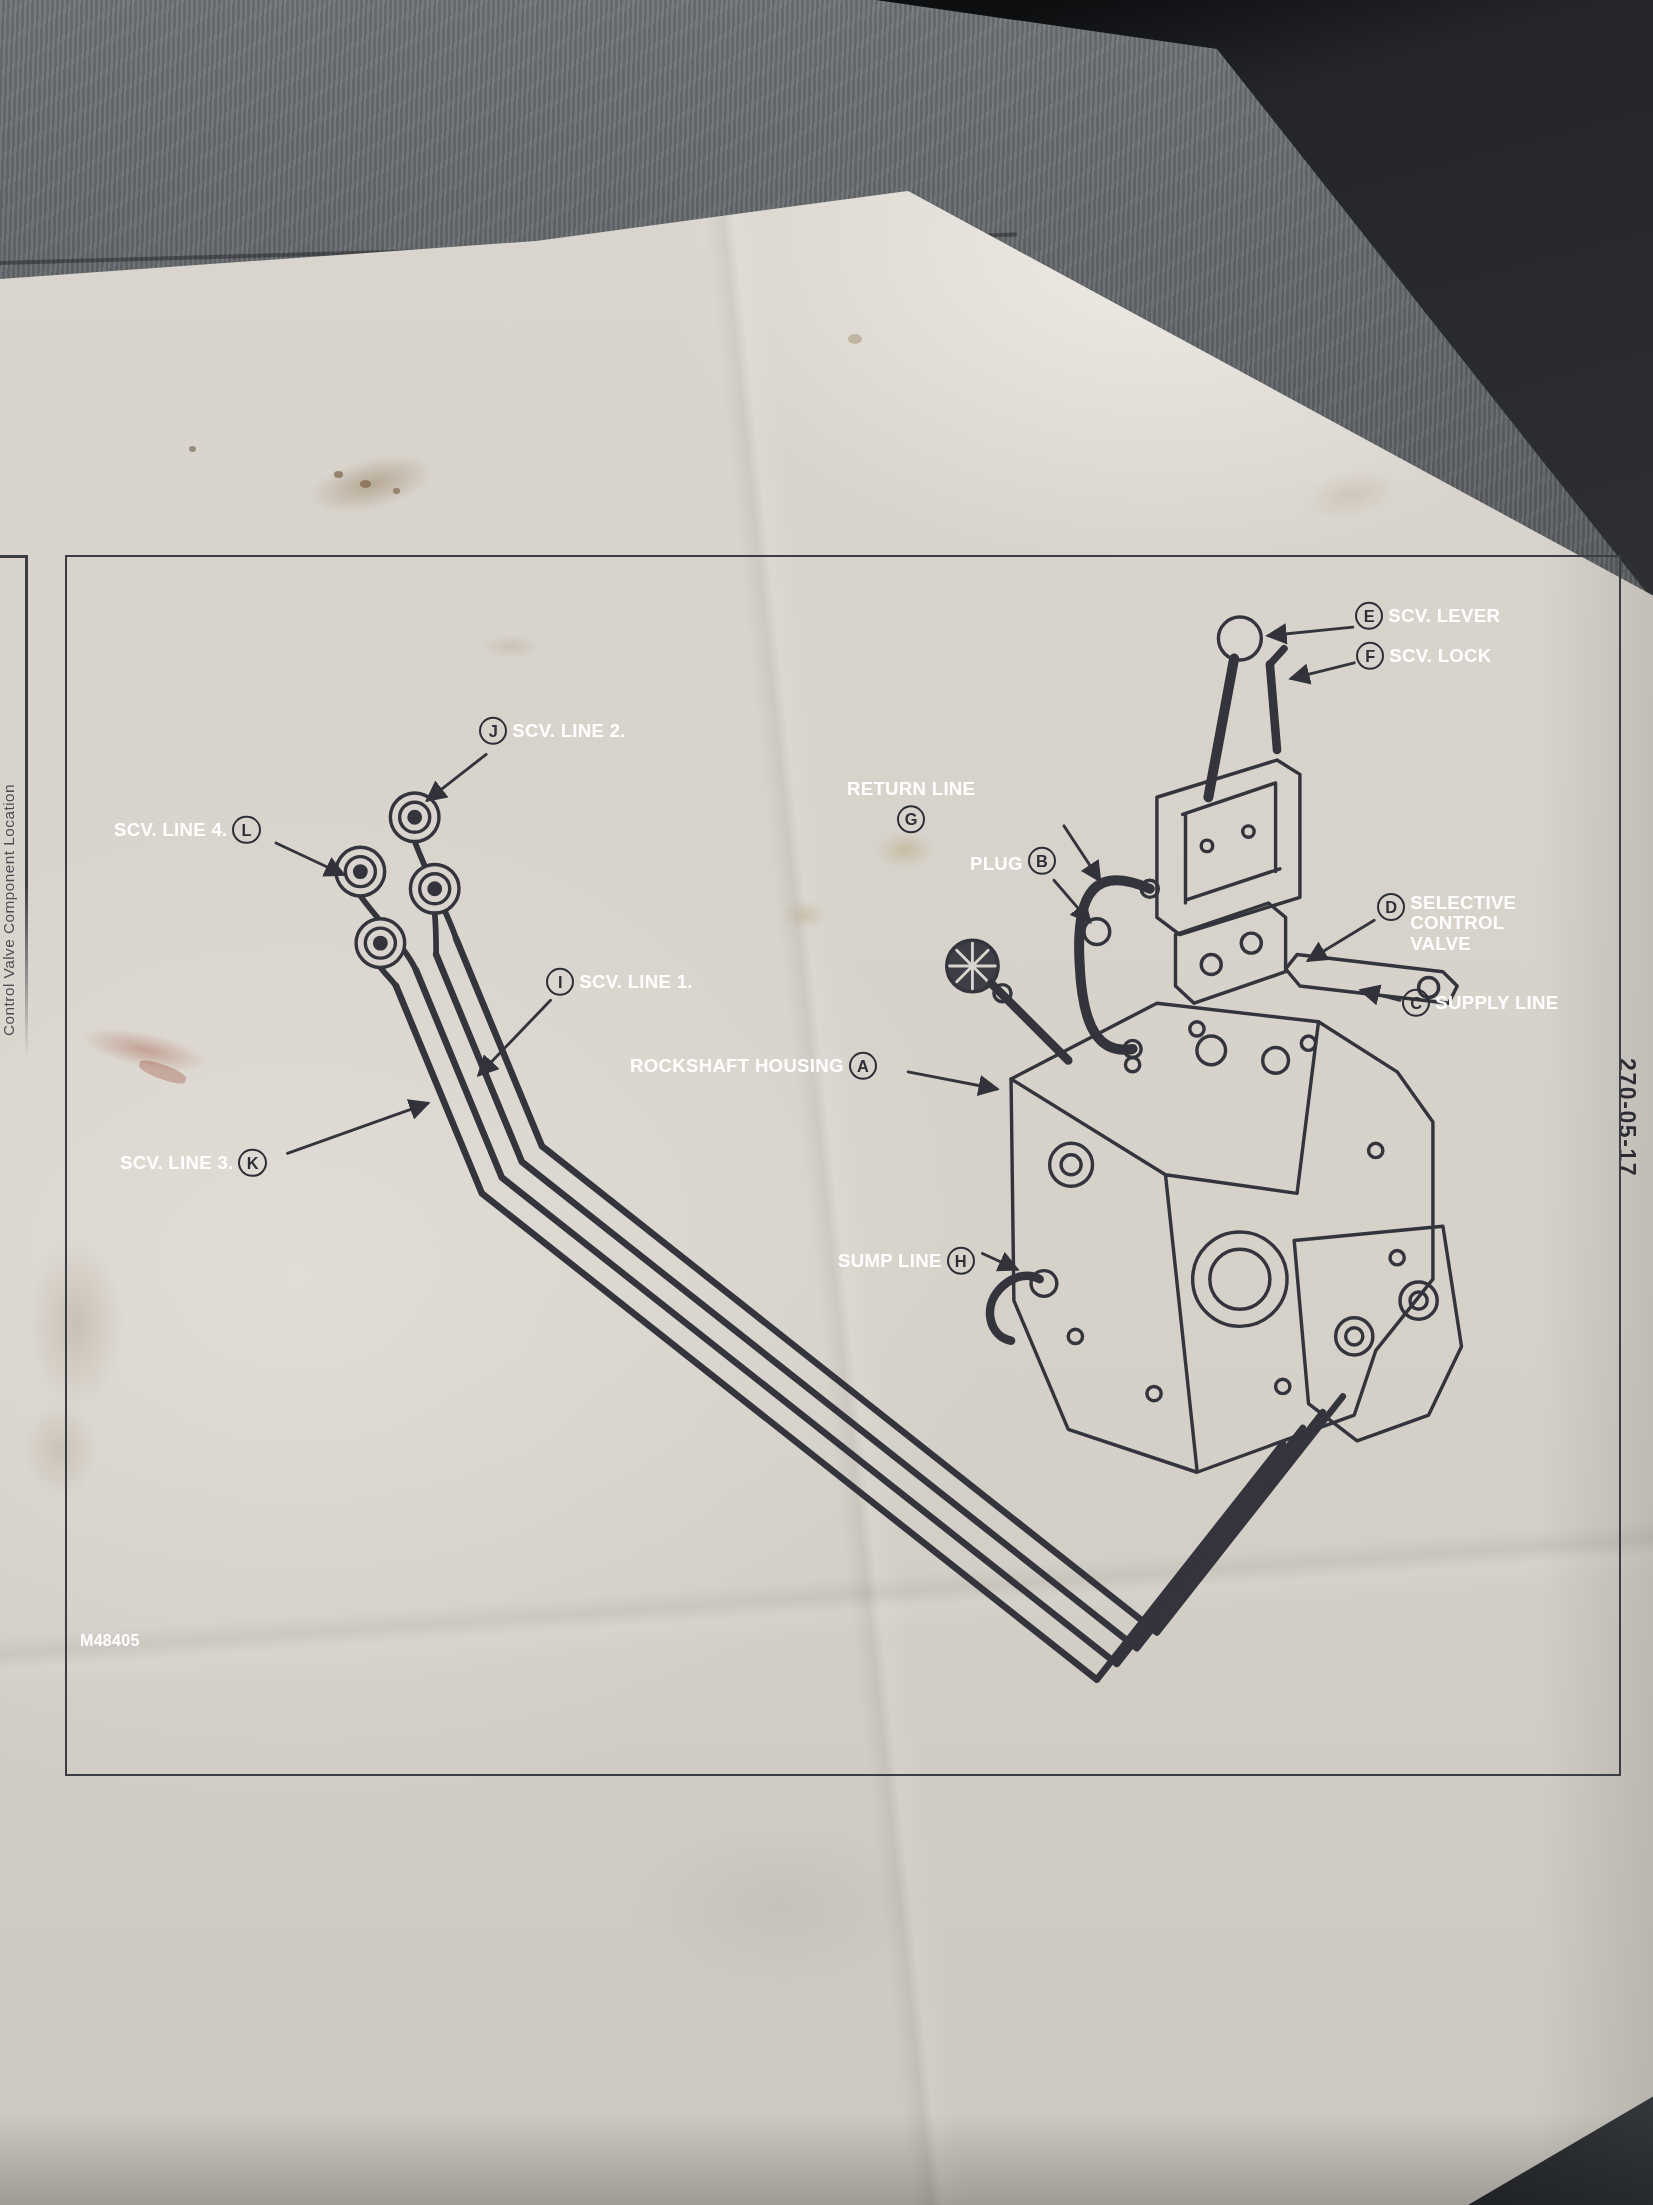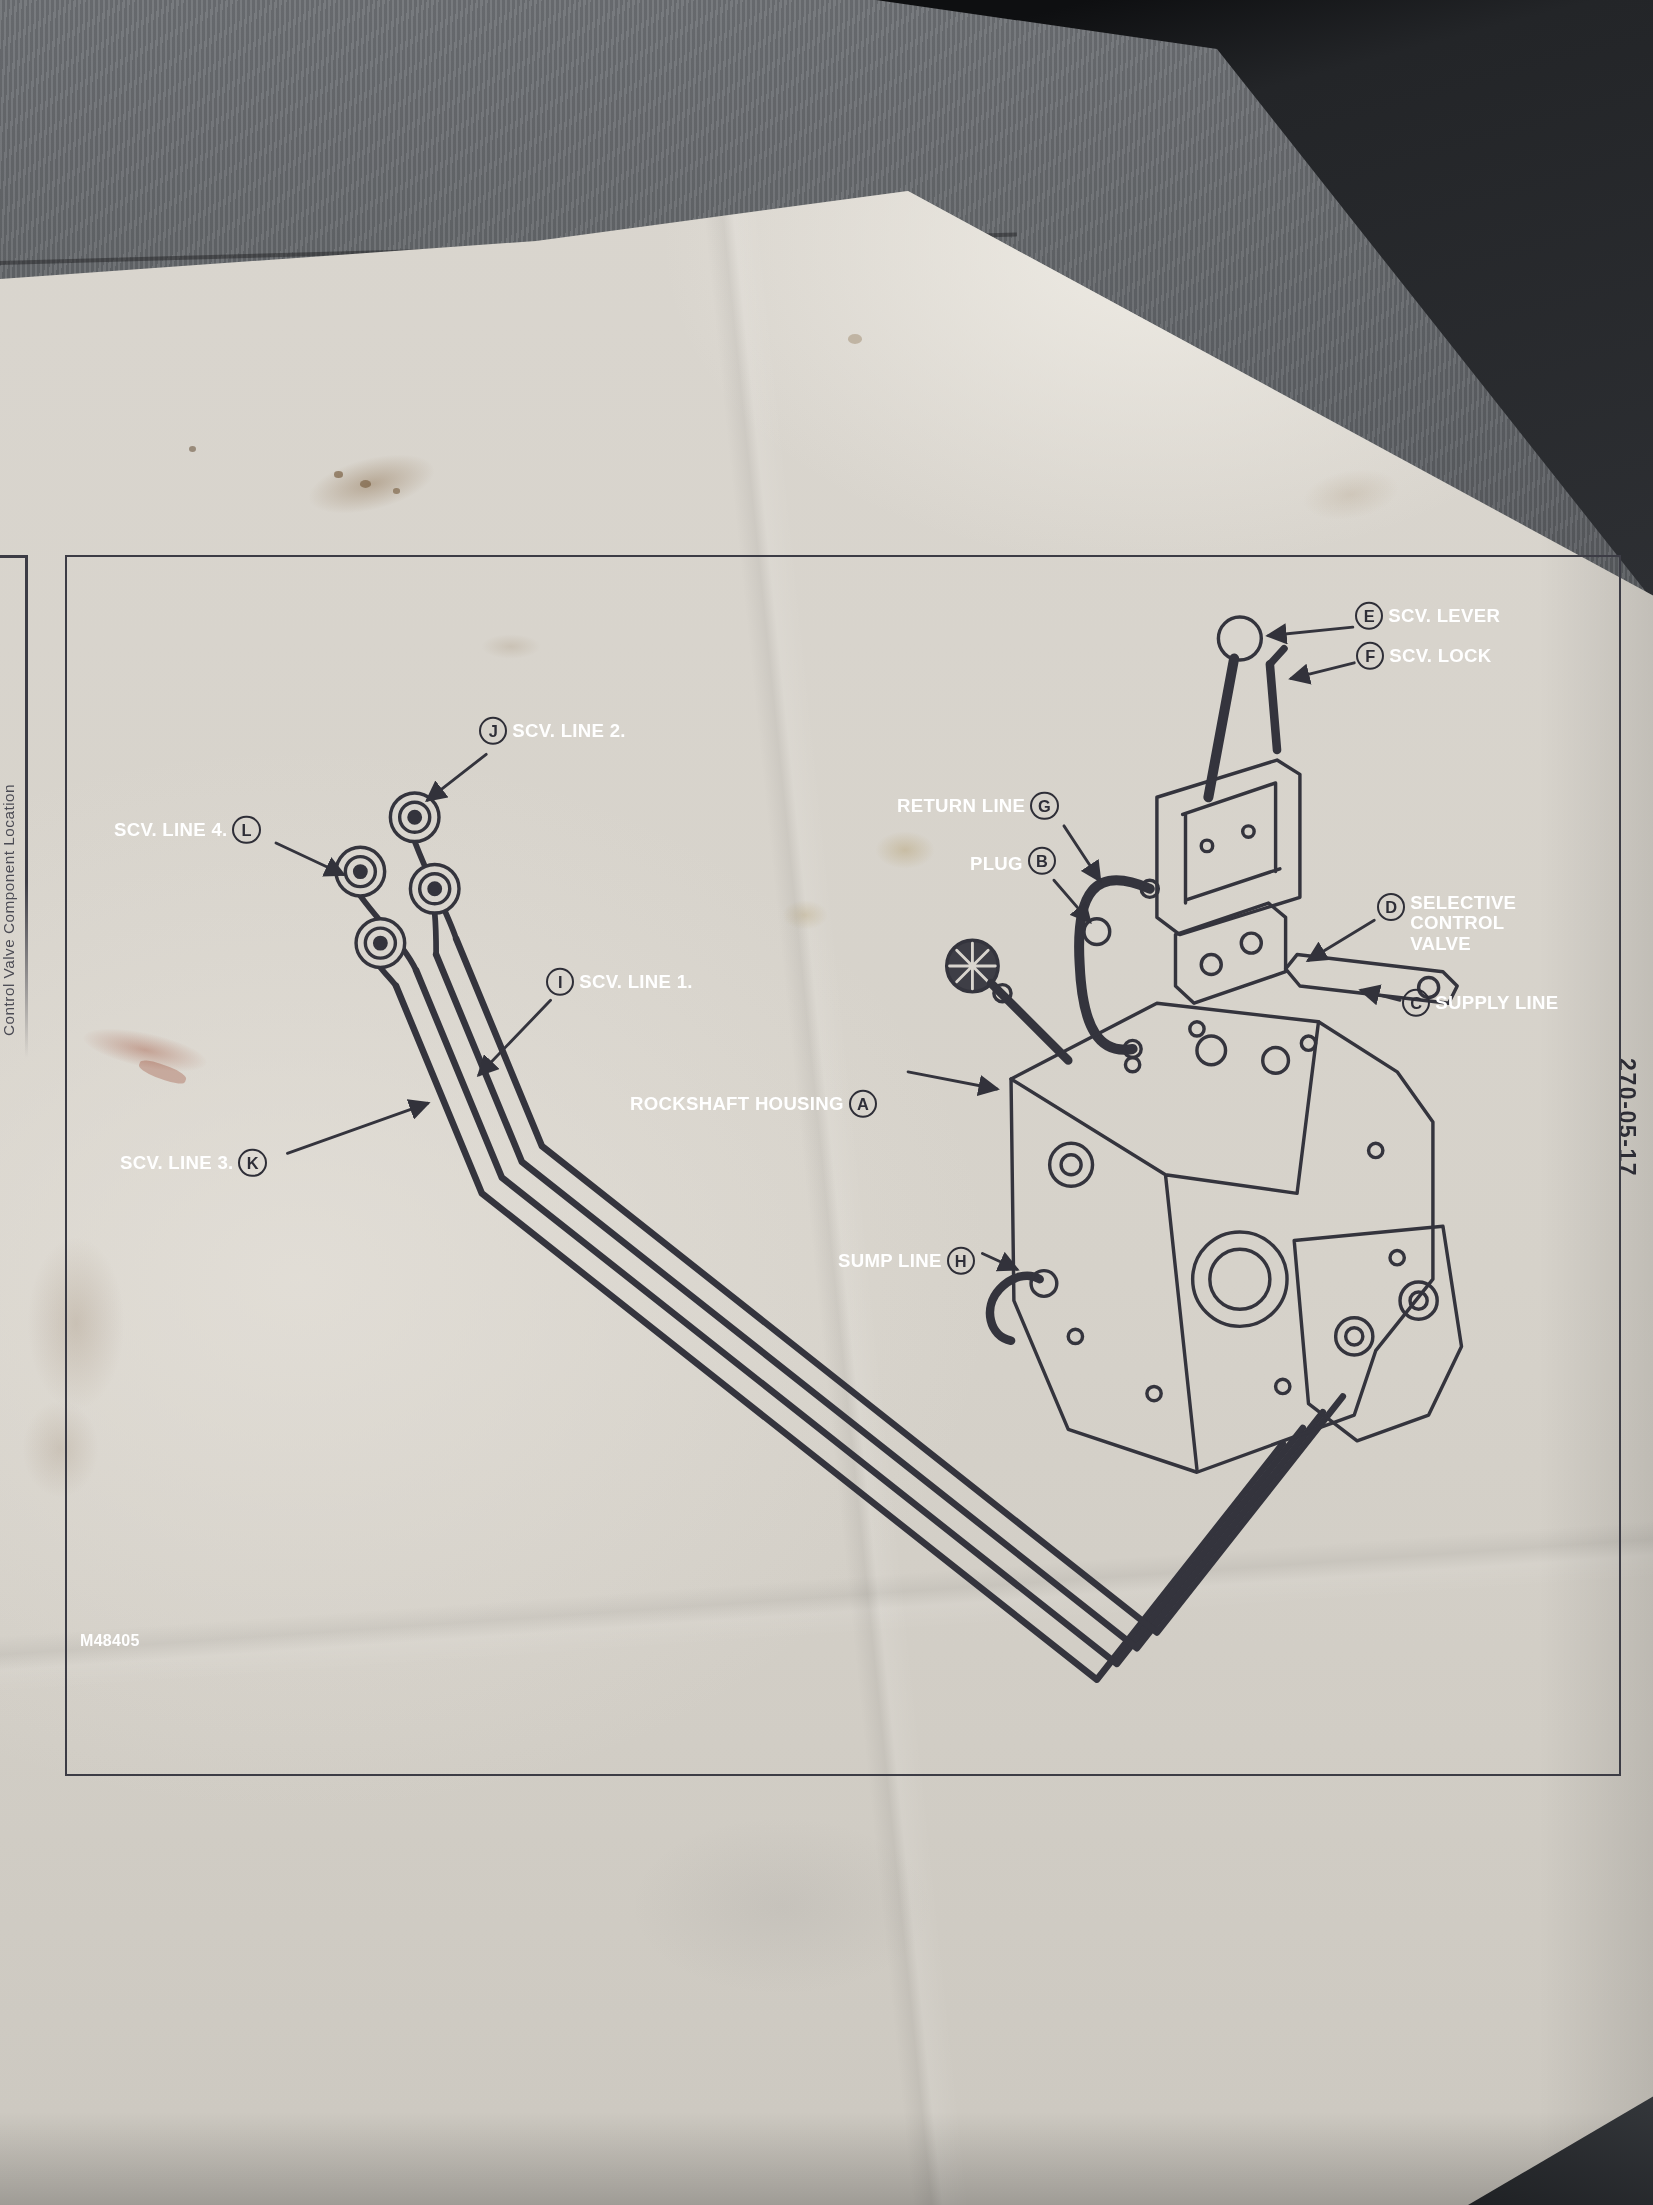--- a/index.html
+++ b/index.html
@@ -231,21 +231,21 @@
   <div class="callout" style="left:1355px;top:616px;">
     <span class="letter">E</span>
     <span class="txt">SCV. LEVER</span>
   </div>
 
   <div class="callout" style="left:1356px;top:656px;">
     <span class="letter">F</span>
     <span class="txt">SCV. LOCK</span>
   </div>
 
-  <div class="callout" style="left:897px;top:806px;">
+  <div class="callout" style="left:847px;top:806px;flex-direction:column;">
     <span class="txt">RETURN LINE</span>
     <span class="letter">G</span>
   </div>
 
   <div class="callout" style="left:970px;top:861px;align-items:flex-end;">
     <span class="txt">PLUG</span>
     <span class="letter">B</span>
   </div>
 
   <div class="callout multiline" style="left:1377px;top:893px;">
@@ -256,21 +256,21 @@
   <div class="callout" style="left:1402px;top:1003px;">
     <span class="letter">C</span>
     <span class="txt">SUPPLY LINE</span>
   </div>
 
   <div class="callout" style="left:546px;top:982px;">
     <span class="letter">I</span>
     <span class="txt">SCV. LINE 1.</span>
   </div>
 
-  <div class="callout" style="left:630px;top:1104px;">
+  <div class="callout" style="left:630px;top:1066px;">
     <span class="txt">ROCKSHAFT HOUSING</span>
     <span class="letter">A</span>
   </div>
 
   <div class="callout" style="left:120px;top:1163px;">
     <span class="txt">SCV. LINE 3.</span>
     <span class="letter">K</span>
   </div>
 
   <div class="callout" style="left:838px;top:1245px;margin-top:16px;">

